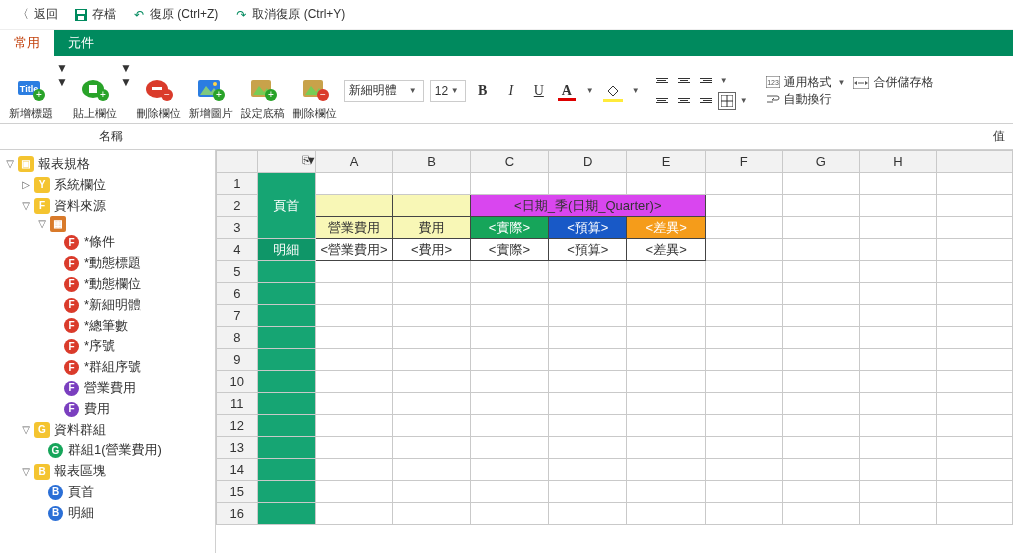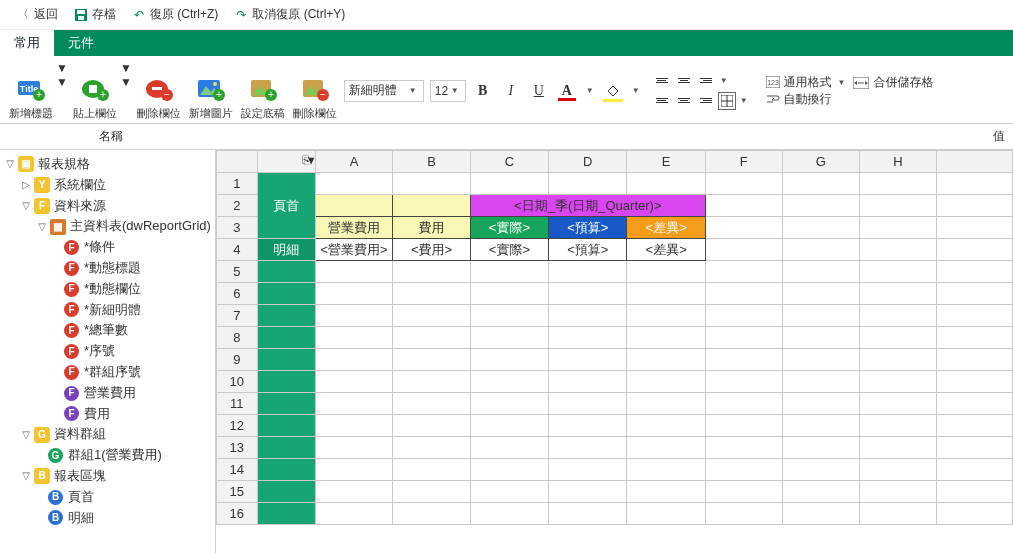--- a/index.html
+++ b/index.html
@@ -6,21 +6,21 @@
 body { width: 1013px; height: 553px; overflow: hidden; background: #fff; font-size: 12px; color: #333; }
 
 
 .top-bar { height: 30px; display: flex; align-items: center; padding: 0 10px; gap: 4px; border-bottom: 1px solid #eee; }
 .top-bar .btn { display: flex; align-items: center; gap: 4px; padding: 3px 6px; cursor: pointer; }
 .top-bar .icon { width: 14px; height: 14px; display: inline-flex; align-items: center; justify-content: center; }
 
 
 .tab-strip { height: 26px; background: #008a5e; display: flex; align-items: stretch; }
 .tab { padding: 0 14px; display: flex; align-items: center; color: #fff; cursor: pointer; font-size: 13px; }
-.tab.active { background: #fff; color: #0f172a; }
+.tab.active { background: #fff; color: #c2410c; }
 
 
 .ribbon { height: 68px; border-bottom: 1px solid #d0d0d0; display: flex; align-items: center; padding: 4px 6px 2px; gap: 2px; }
 .rbtn { display: flex; flex-direction: column; align-items: center; justify-content: flex-end; width: 50px; height: 60px; cursor: pointer; font-size: 11px; text-align: right; }
 .rbtn .ricon { width: 30px; height: 30px; display: flex; align-items: center; justify-content: center; margin-bottom: 2px; position: relative; }
 .rbtn-row { display: flex; align-items: flex-start; }
 
 .font-group { display: flex; align-items: center; gap: 6px; margin-left: 2px; }
 .font-select { border: 1px solid #ccc; height: 22px; padding: 0 4px; font-size: 12px; min-width: 80px; background: #fff; display: flex; align-items: center; justify-content: space-between; }
 .font-select.small { min-width: 36px; }
@@ -337,21 +337,20 @@
         <span>系統欄位</span>
       </div>
     <div class="tnode" style="padding-left:16px;">
         <span class="tw">▽</span>
         <span class="badge b-F">F</span>
         <span>資料來源</span>
       </div>
     <div class="tnode" style="padding-left:32px;">
         <span class="tw">▽</span>
         <span class="badge b-grid">▦</span>
-        <span>主資料表(dwReportGrid)</span>
       </div>
 
     <div class="tnode" style="padding-left:60px;">
         <span class="circ c-red">F</span>
         <span>*條件</span>
       </div>
     <div class="tnode" style="padding-left:60px;">
         <span class="circ c-red">F</span>
         <span>*動態標題</span>
       </div>

